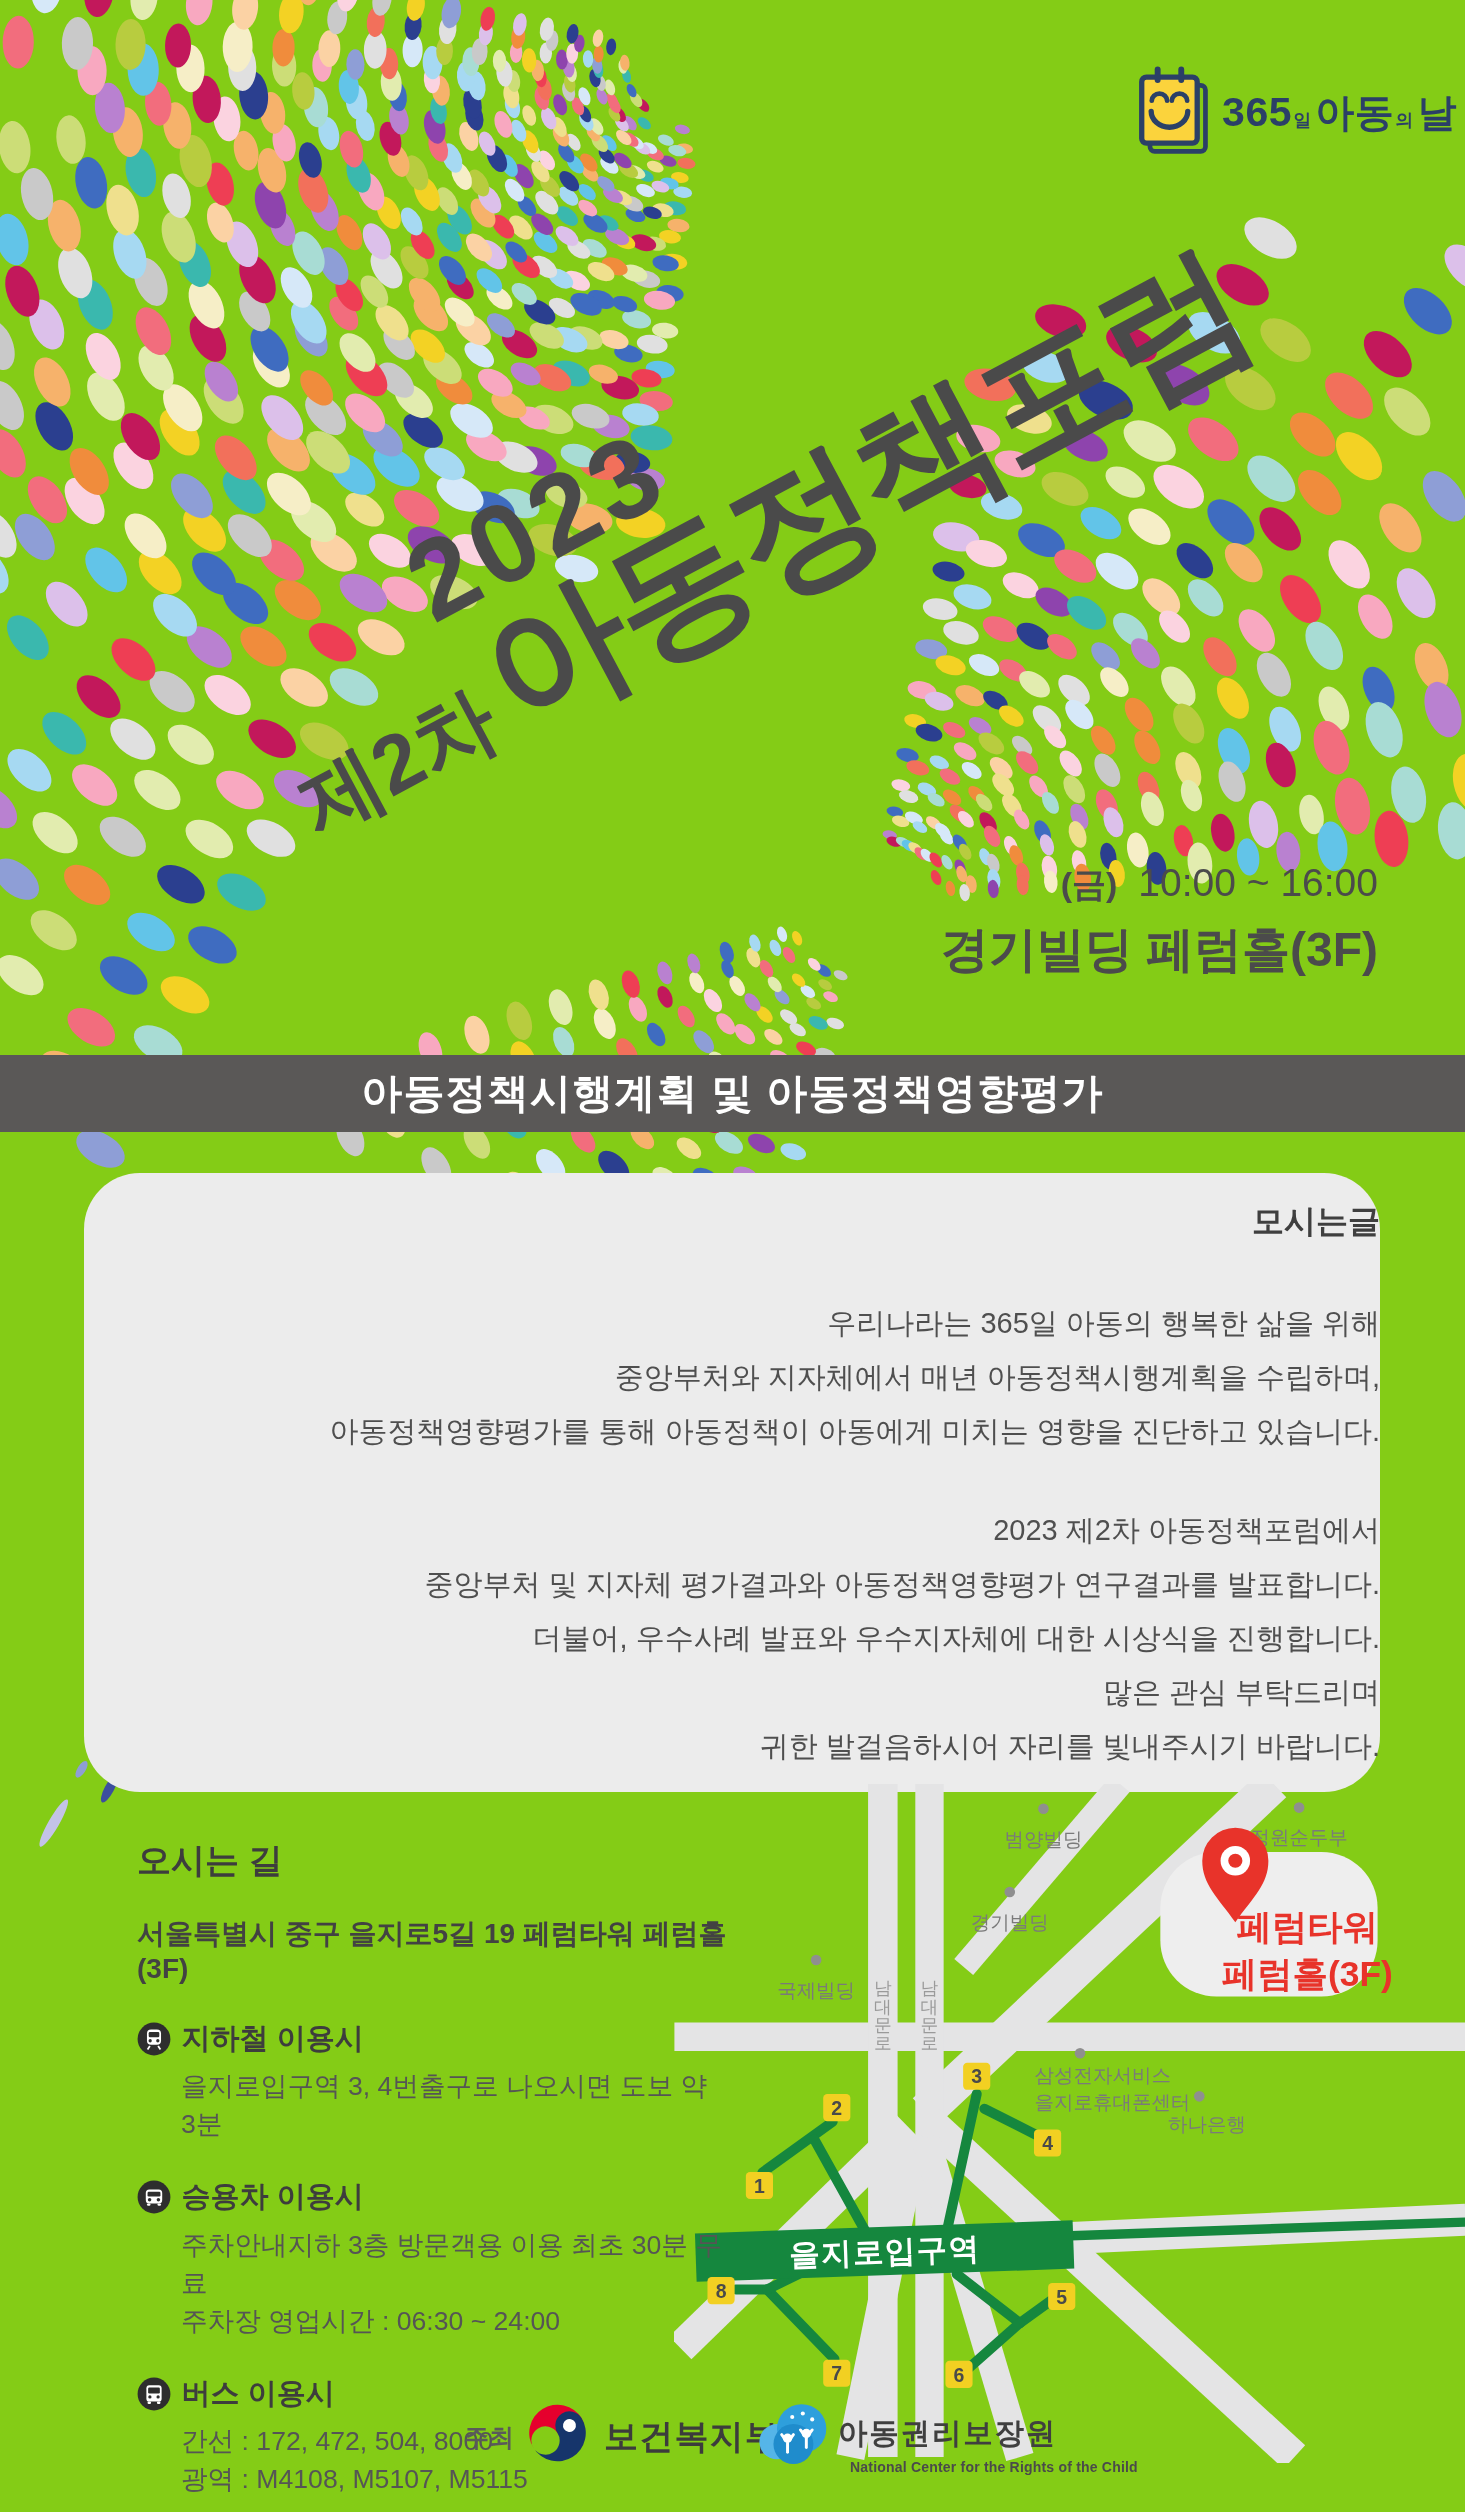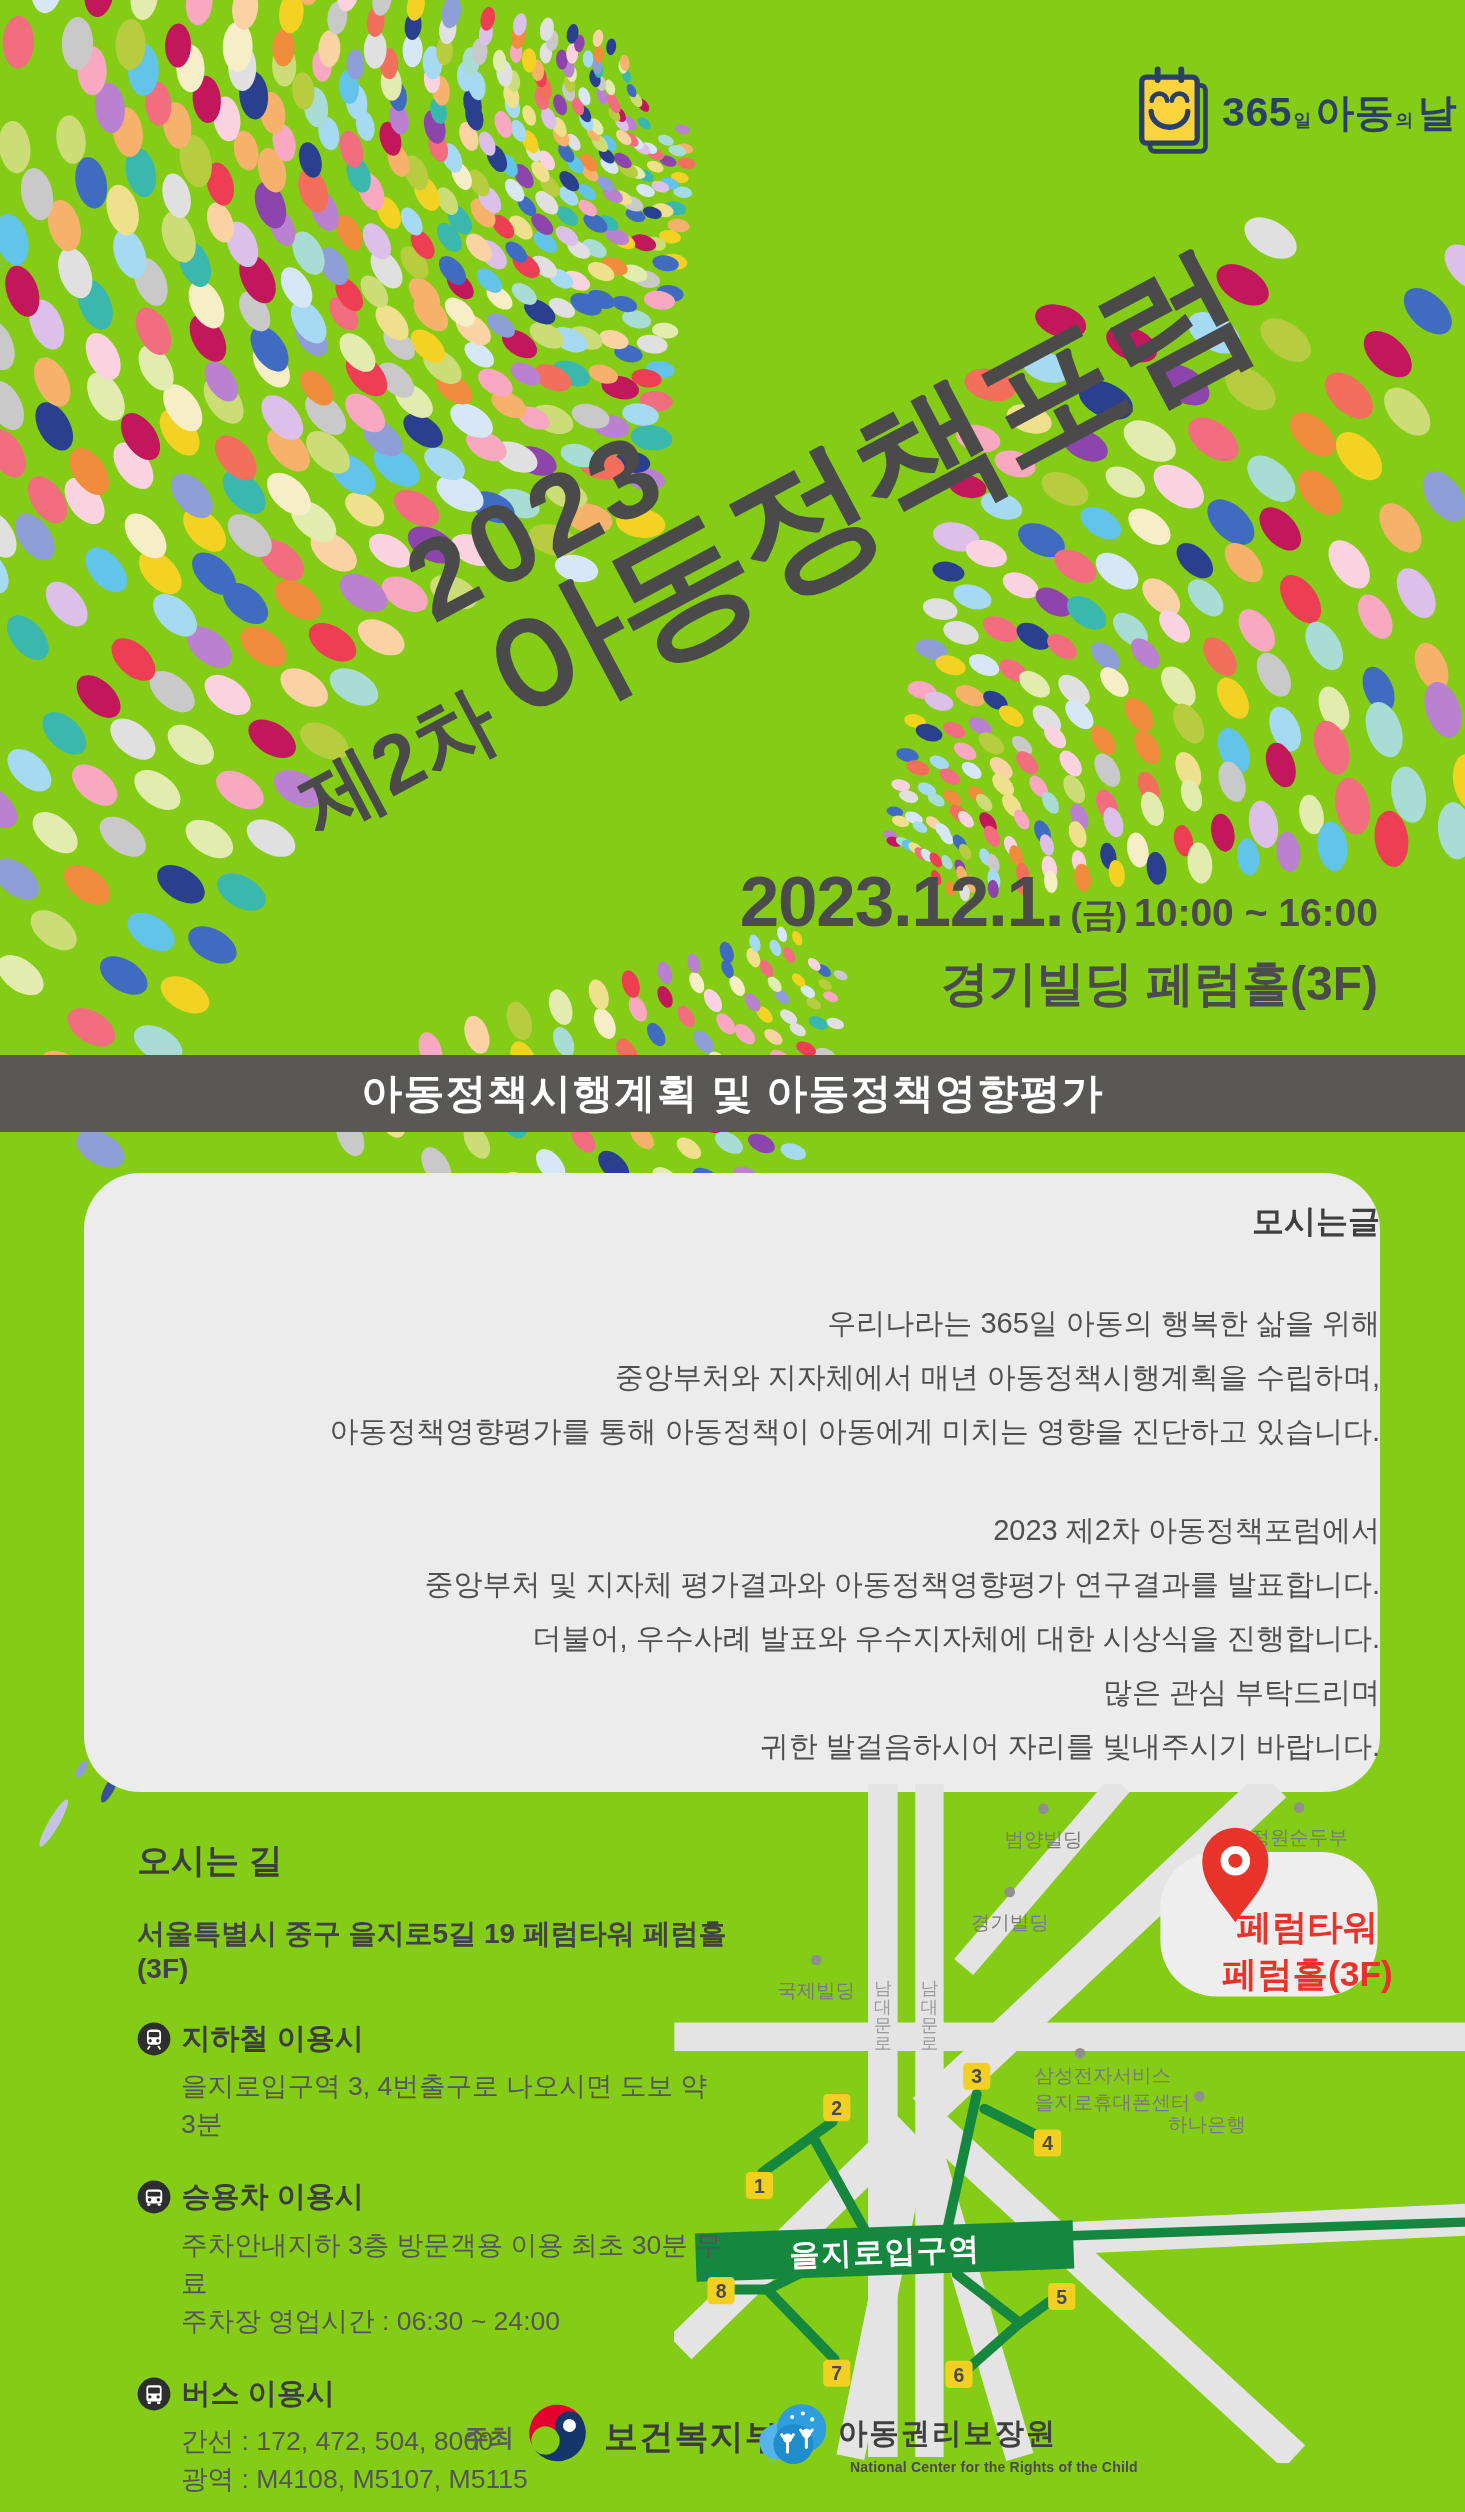--- a/index.html
+++ b/index.html
@@ -21,21 +21,21 @@
   .title-year{font-size:112px;font-weight:800;letter-spacing:5.9px;margin-left:201px;line-height:1;}
   .title-line2{display:flex;align-items:baseline;margin-top:-5.9px;line-height:1;}
   .title-edition{font-size:82px;font-weight:800;}
   .title-name{font-size:143px;font-weight:800;letter-spacing:-3.5px;margin-left:16.5px;}
 
   
   .schedule{right:87px;top:861px;text-align:right;color:#4b4b4b;}
   .sch-line1{display:flex;justify-content:flex-end;align-items:baseline;gap:7px;}
   .sch-date{font-size:71px;font-weight:800;letter-spacing:-1.2px;}
   .sch-day{font-size:34px;font-weight:600;}
-  .sch-time{font-size:39px;font-weight:700;}
+  .sch-time{font-size:39px;font-weight:400;margin-left:14px;}
   .sch-venue{font-size:48px;font-weight:700;margin-top:9.5px;letter-spacing:0px;}
 
   
   .banner{left:0;top:1055px;width:1465px;height:77px;background:#5a5857;display:flex;
           align-items:center;justify-content:center;}
   .banner-text{color:#ffffff;font-size:41px;font-weight:800;letter-spacing:1.2px;}
 
   
   .invite{left:84px;top:1173px;width:1296px;height:619px;background:#ececec;border-radius:56px;
           text-align:right;}
@@ -849,21 +849,20 @@
   <div class="abs title-block">
     <div class="title-year">2023</div>
     <div class="title-line2">
       <span class="title-edition">제2차</span>
       <span class="title-name">아동정책포럼</span>
     </div>
   </div>
 
   <div class="abs schedule">
     <div class="sch-line1">
-      <span class="sch-date">2023.12.1.</span>
       <span class="sch-day">(금)</span>
       <span class="sch-time">10:00 ~ 16:00</span>
     </div>
     <div class="sch-venue">경기빌딩 페럼홀(3F)</div>
   </div>
 
   <div class="abs banner">
     <span class="banner-text">아동정책시행계획 및 아동정책영향평가</span>
   </div>
 

